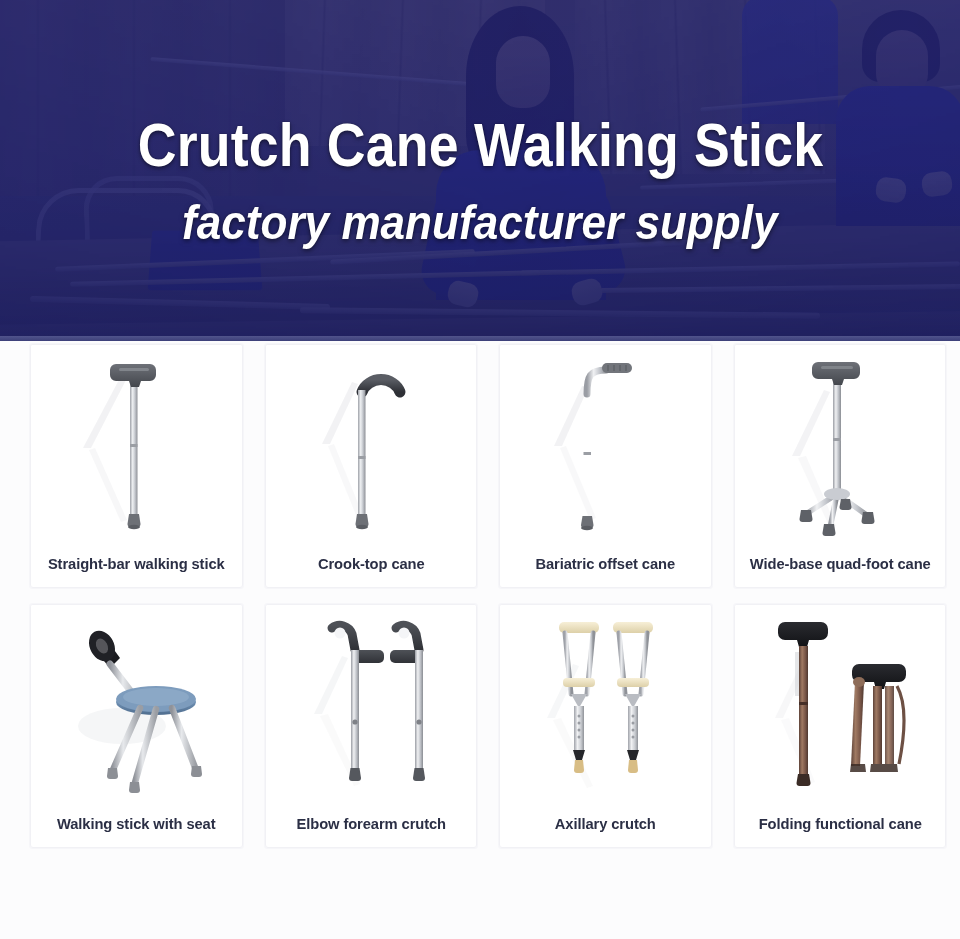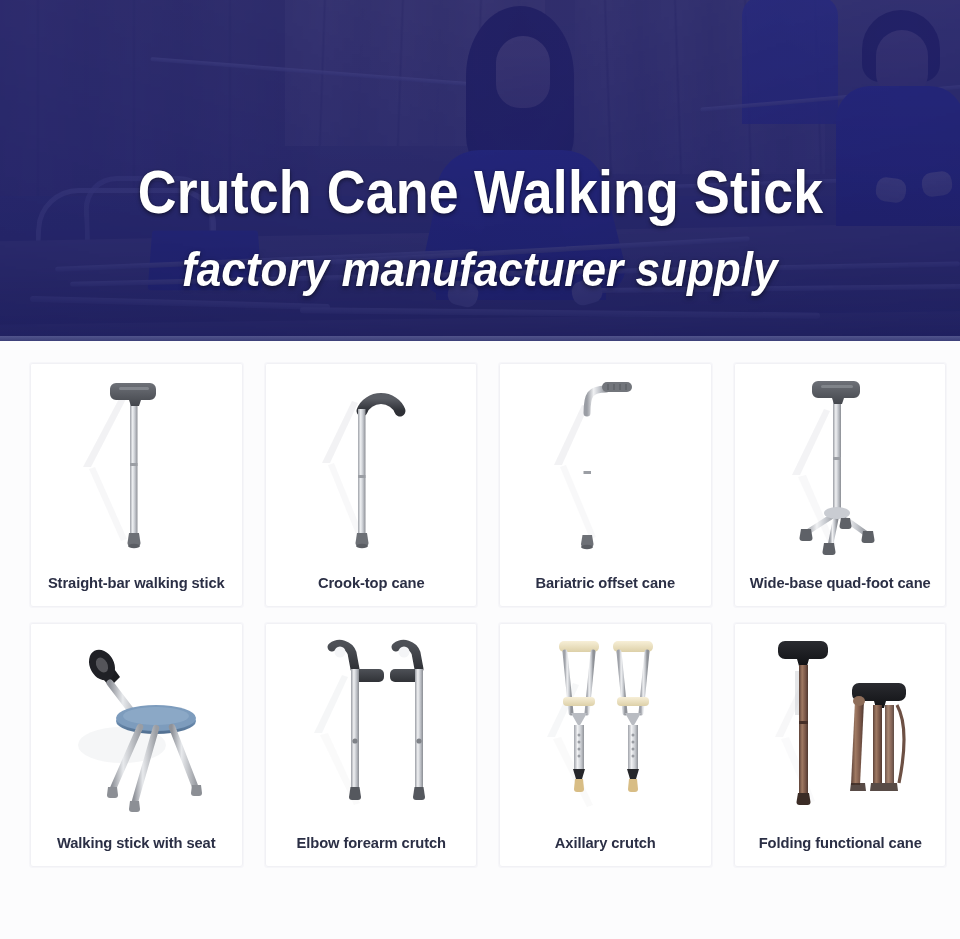--- a/index.html
+++ b/index.html
@@ -212,21 +212,20 @@
 
   .banner-text {
     position: absolute;
     left: 0; top: 0; width: 960px; height: 341px;
     display: flex;
     flex-direction: column;
     align-items: center;
     justify-content: center;
     padding-top: 20px;
     box-sizing: border-box;
-    margin-top: 47px;
   }
   .headline {
     color: #ffffff;
     font-family: "Liberation Sans", sans-serif;
     font-weight: bold;
     font-size: 61px;
     line-height: 1.02;
     letter-spacing: 0.2px;
     transform: scaleX(0.88);
     transform-origin: center;
@@ -248,21 +247,21 @@
     white-space: nowrap;
     text-shadow:
       0 2px 6px rgba(0,0,0,0.50),
       0 0 2px rgba(0,0,0,0.35);
   }
 
   
   .grid {
     position: absolute;
     left: 0;
-    top: 341px;
+    top: 322px;
     width: 960px;
     padding: 22px 14px 0 30px;
     box-sizing: border-box;
     display: grid;
     grid-template-columns: repeat(4, 1fr);
     column-gap: 22px;
     row-gap: 16px;
   }
   .card {
     background: #ffffff;

